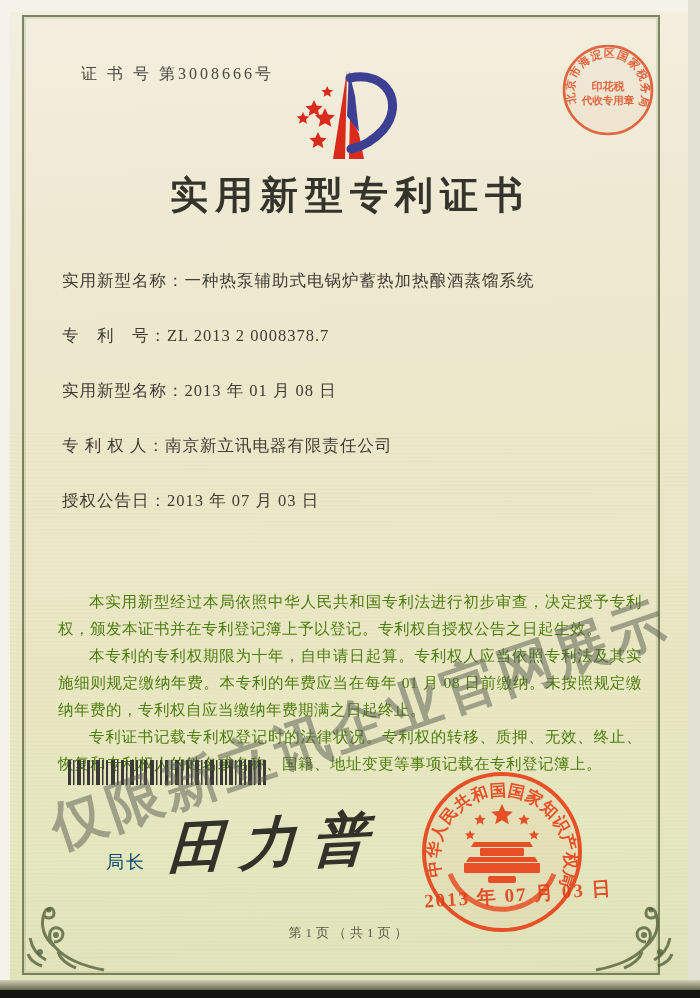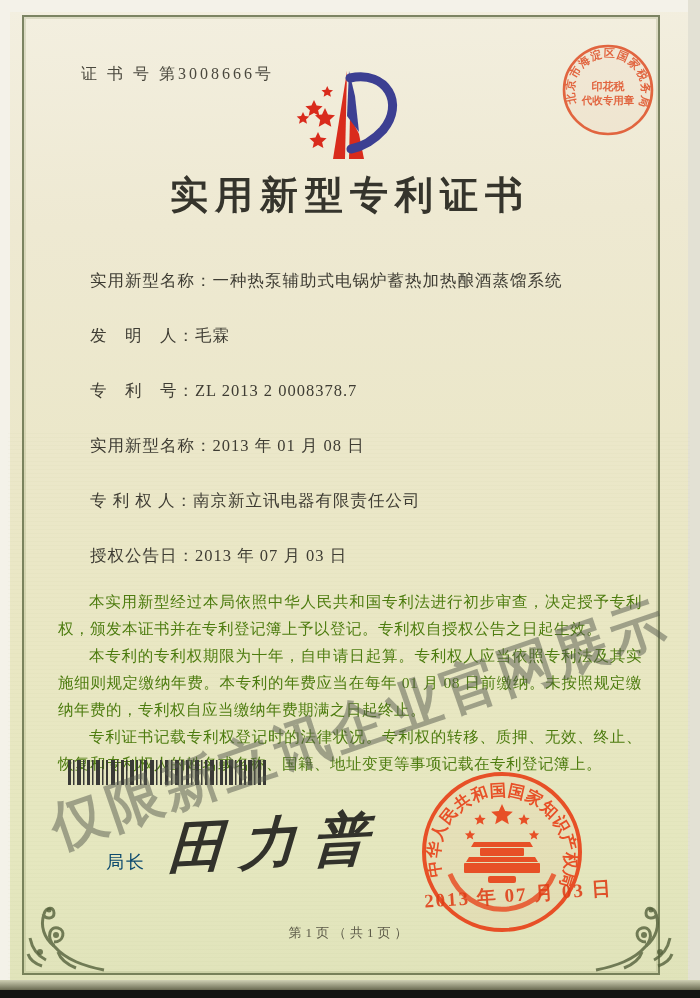--- a/index.html
+++ b/index.html
@@ -29,21 +29,21 @@
 
   .cert-no{position:absolute;left:46px;top:64px;font-size:16px;letter-spacing:3px;color:#4a483e;z-index:4;margin-left:35px;}
 
   .logo{position:absolute;left:283px;top:56px;z-index:4;}
 
   .title{position:absolute;left:0;top:170px;width:700px;text-align:center;
     font-size:38px;font-weight:700;letter-spacing:7px;color:#35342c;z-index:4;}
 
   .fields{position:absolute;left:62px;top:270px;width:580px;z-index:4;}
   .field-row{height:55px;font-size:16.5px;color:#3e3c33;white-space:pre;letter-spacing:1px;}
-  .field-row .lbl{color:#3e3c33;margin-left:28px;}
+  .field-row .lbl{color:#3e3c33;}
   .field-row .val{color:#3e3c33;text-align:right;}
 
   .paragraphs{position:absolute;left:58px;top:588px;width:584px;z-index:4;
     font-size:15.5px;line-height:27px;color:#4d7c0f;text-align:justify;letter-spacing:.5px;}
   .paragraphs p{margin:0;text-indent:2em;}
 
   .barcode{position:absolute;left:68px;top:760px;z-index:4;}
 
   .watermark{position:absolute;left:30px;top:688px;width:660px;text-align:center;z-index:6;
     font-size:55px;font-weight:700;letter-spacing:4px;color:rgba(86,89,77,.5);
@@ -130,21 +130,20 @@
       <textPath href="#taxRing" startOffset="2" textLength="134" lengthAdjust="spacing">北京市海淀区国家税务局</textPath>
     </text>
     <text x="0" y="0" text-anchor="middle" font-size="11" fill="#e05a33" font-weight="700">印花税</text>
     <text x="0" y="14" text-anchor="middle" font-size="10.5" fill="#e05a33" font-weight="700">代收专用章</text>
   </svg>
 
   <div class="title">实用新型专利证书</div>
 
   <div class="fields">
     <div class="field-row"><span class="lbl">实用新型名称：</span><span class="val">一种热泵辅助式电锅炉蓄热加热酿酒蒸馏系统</span></div>
-    <div class="field-row"><span class="lbl">发　明　人：</span><span class="val">毛霖</span></div>
     <div class="field-row"><span class="lbl">专　利　号：</span><span class="val">ZL 2013 2 0008378.7</span></div>
     <div class="field-row"><span class="lbl">实用新型名称：</span><span class="val">2013 年 01 月 08 日</span></div>
     <div class="field-row"><span class="lbl">专 利 权 人：</span><span class="val">南京新立讯电器有限责任公司</span></div>
     <div class="field-row"><span class="lbl">授权公告日：</span><span class="val">2013 年 07 月 03 日</span></div>
   </div>
 
   <div class="paragraphs">
     <p>本实用新型经过本局依照中华人民共和国专利法进行初步审查，决定授予专利权，颁发本证书并在专利登记簿上予以登记。专利权自授权公告之日起生效。</p>
     <p>本专利的专利权期限为十年，自申请日起算。专利权人应当依照专利法及其实施细则规定缴纳年费。本专利的年费应当在每年 01 月 08 日前缴纳。未按照规定缴纳年费的，专利权自应当缴纳年费期满之日起终止。</p>
     <p>专利证书记载专利权登记时的法律状况。专利权的转移、质押、无效、终止、恢复和专利权人的姓名或名称、国籍、地址变更等事项记载在专利登记簿上。</p>

